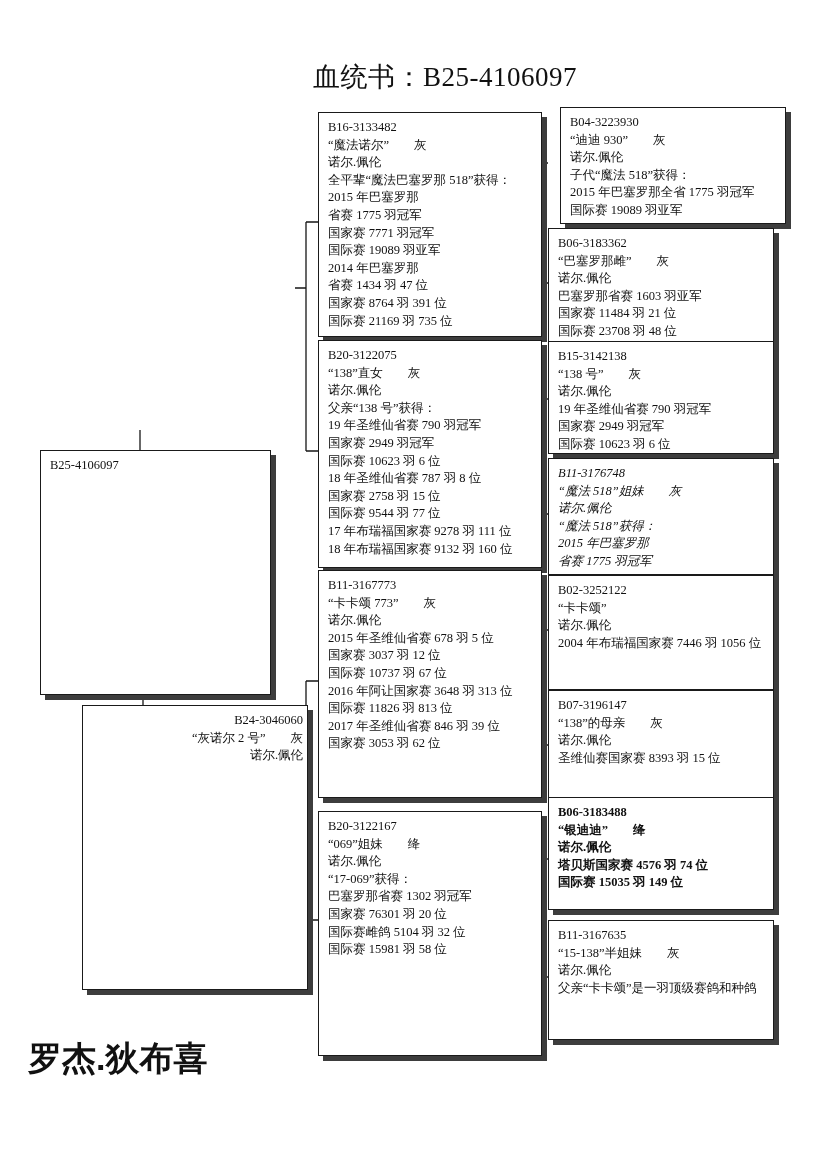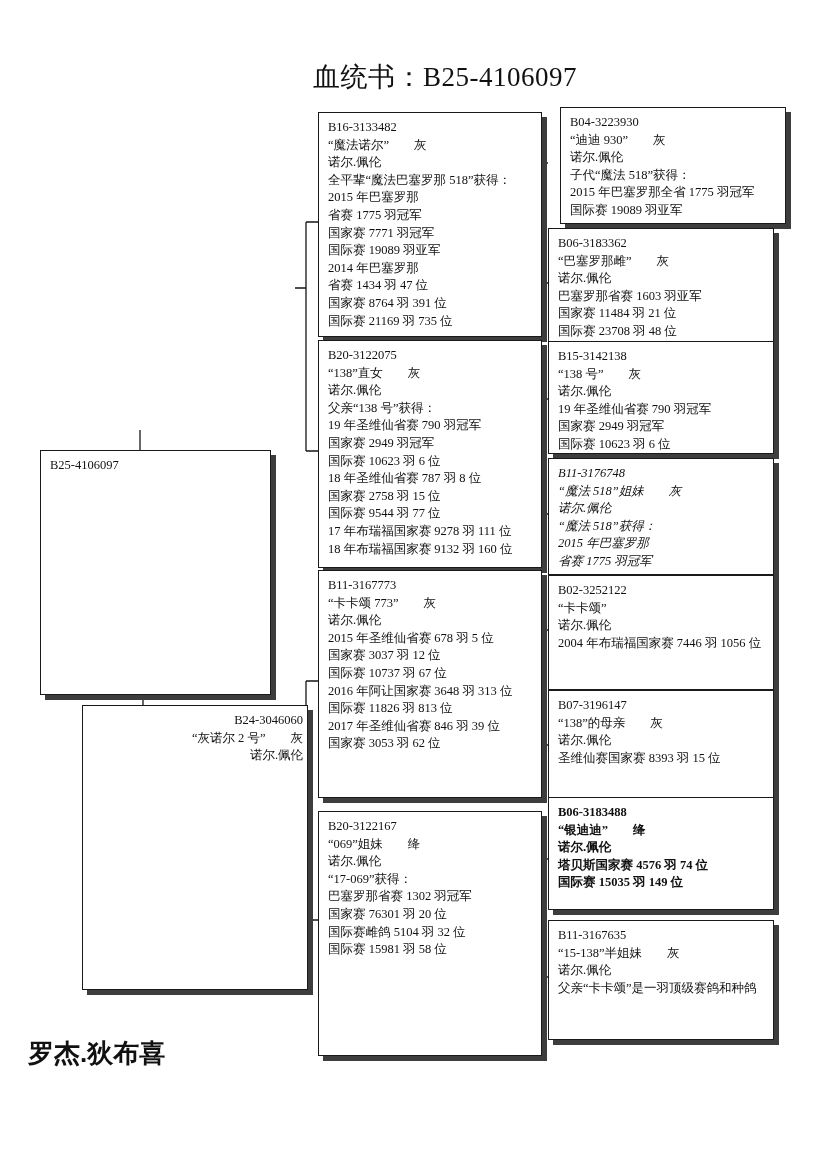--- a/index.html
+++ b/index.html
@@ -55,21 +55,21 @@
   .b-ggp3    { left: 548px; top: 341px; width: 211px; height: 101px; }
   .b-ggp4    { left: 548px; top: 458px; width: 211px; height: 105px; font-style: italic; }
   .b-ggp5    { left: 548px; top: 575px; width: 211px; height: 103px; }
   .b-ggp6    { left: 548px; top: 690px; width: 211px; height: 103px; }
   .b-ggp7    { left: 548px; top: 797px; width: 211px; height: 101px; font-weight: bold; }
   .b-ggp8    { left: 548px; top: 920px; width: 211px; height: 108px; }
   .breeder-name {
     position: absolute;
     left: 28px;
     top: 1036px;
-    font-size: 26px;
+    font-size: 34px;
     font-weight: bold;
     font-family: "Liberation Sans", "DejaVu Sans", sans-serif;
     white-space: nowrap;
   }
 </style>
 </head>
 <body>
 
 <div id="page">
 

